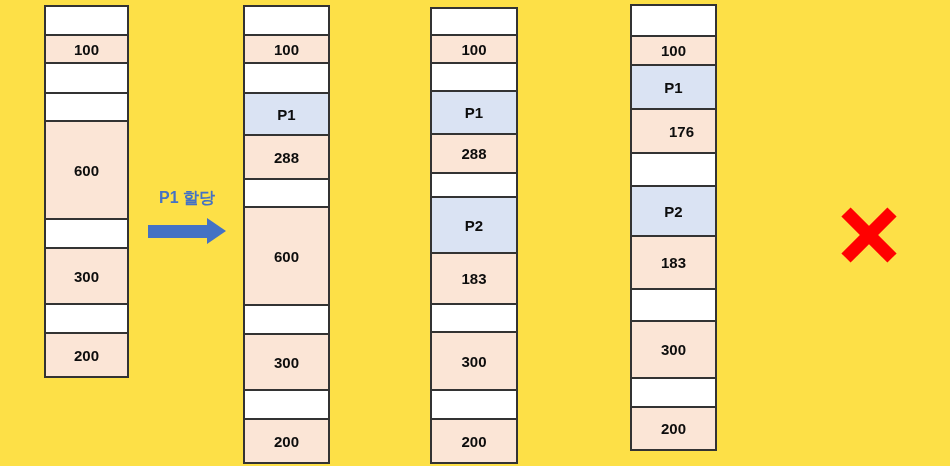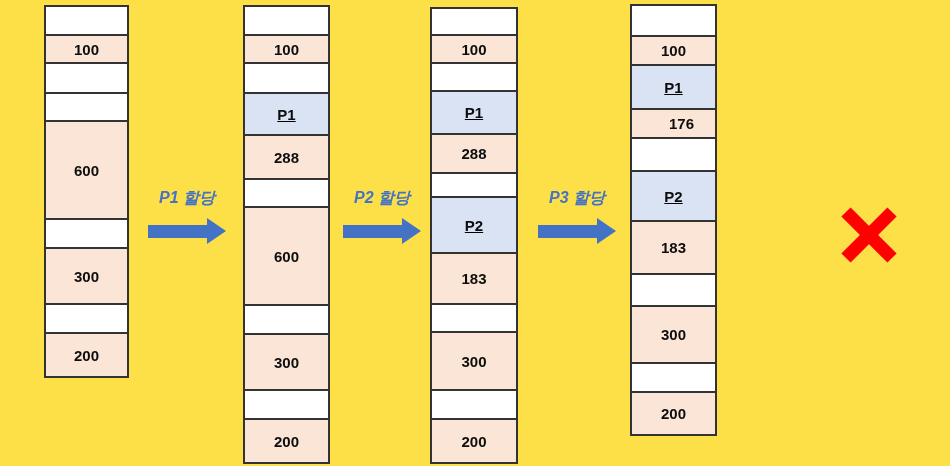--- a/index.html
+++ b/index.html
@@ -15,32 +15,31 @@
   .block {
     box-sizing: border-box;
     border: 2px solid var(--border, #333333);
     background: #ffffff;
     display: flex;
     align-items: center;
     justify-content: center;
   }
   .block + .block { margin-top: -2px; }
   .block.free    { background: var(--free, #FBE5D6); }
-  .block.process { background: var(--process, #DAE3F3); text-decoration: underline; }
+  .block.process { background: var(--process, #DAE3F3); }
   .block.empty   { background: var(--empty, #FFFFFF); }
   .block-label {
     font-size: 15px;
     font-weight: bold;
     color: #0d0d0d;
   }
   .arrow-group {
     position: absolute;
     width: 80px;
     text-align: center;
-    font-style: italic;
   }
   .arrow-label {
     font-size: 16px;
     font-weight: bold;
     color: var(--accent, #4472C4);
     white-space: nowrap;
     line-height: 20px;
   }
   .arrow-shape {
     position: relative;
@@ -145,21 +144,21 @@
       </div>
     </div>
     <div class="memcol" style="left: 630px; top: 4px; width: 87px;">
       <div class="block empty" style="height: 33px;"></div>
       <div class="block free" style="height: 31px;">
         <span class="block-label">100</span>
       </div>
       <div class="block process" style="height: 46px;">
         <span class="block-label">P1</span>
       </div>
-      <div class="block free" style="height: 31px; padding-left: 16px;">
+      <div class="block free" style="height: 46px; padding-left: 16px;">
         <span class="block-label">176</span>
       </div>
       <div class="block empty" style="height: 35px;"></div>
       <div class="block process" style="height: 52px;">
         <span class="block-label">P2</span>
       </div>
       <div class="block free" style="height: 55px;">
         <span class="block-label">183</span>
       </div>
       <div class="block empty" style="height: 34px;"></div>
@@ -171,27 +170,13 @@
         <span class="block-label">200</span>
       </div>
     </div>
     <div class="arrow-group" style="left: 147px; top: 188px;">
       <div class="arrow-label">P1 할당</div>
       <div class="arrow-shape">
         <div class="arrow-body"></div>
         <div class="arrow-head"></div>
       </div>
     </div>
-    <div class="arrow-group" style="left: 342px; top: 188px;">
-      <div class="arrow-label">P2 할당</div>
-      <div class="arrow-shape">
-        <div class="arrow-body"></div>
-        <div class="arrow-head"></div>
-      </div>
-    </div>
-    <div class="arrow-group" style="left: 537px; top: 188px;">
-      <div class="arrow-label">P3 할당</div>
-      <div class="arrow-shape">
-        <div class="arrow-body"></div>
-        <div class="arrow-head"></div>
-      </div>
-    </div>
   </div>
 
 </body></html>

